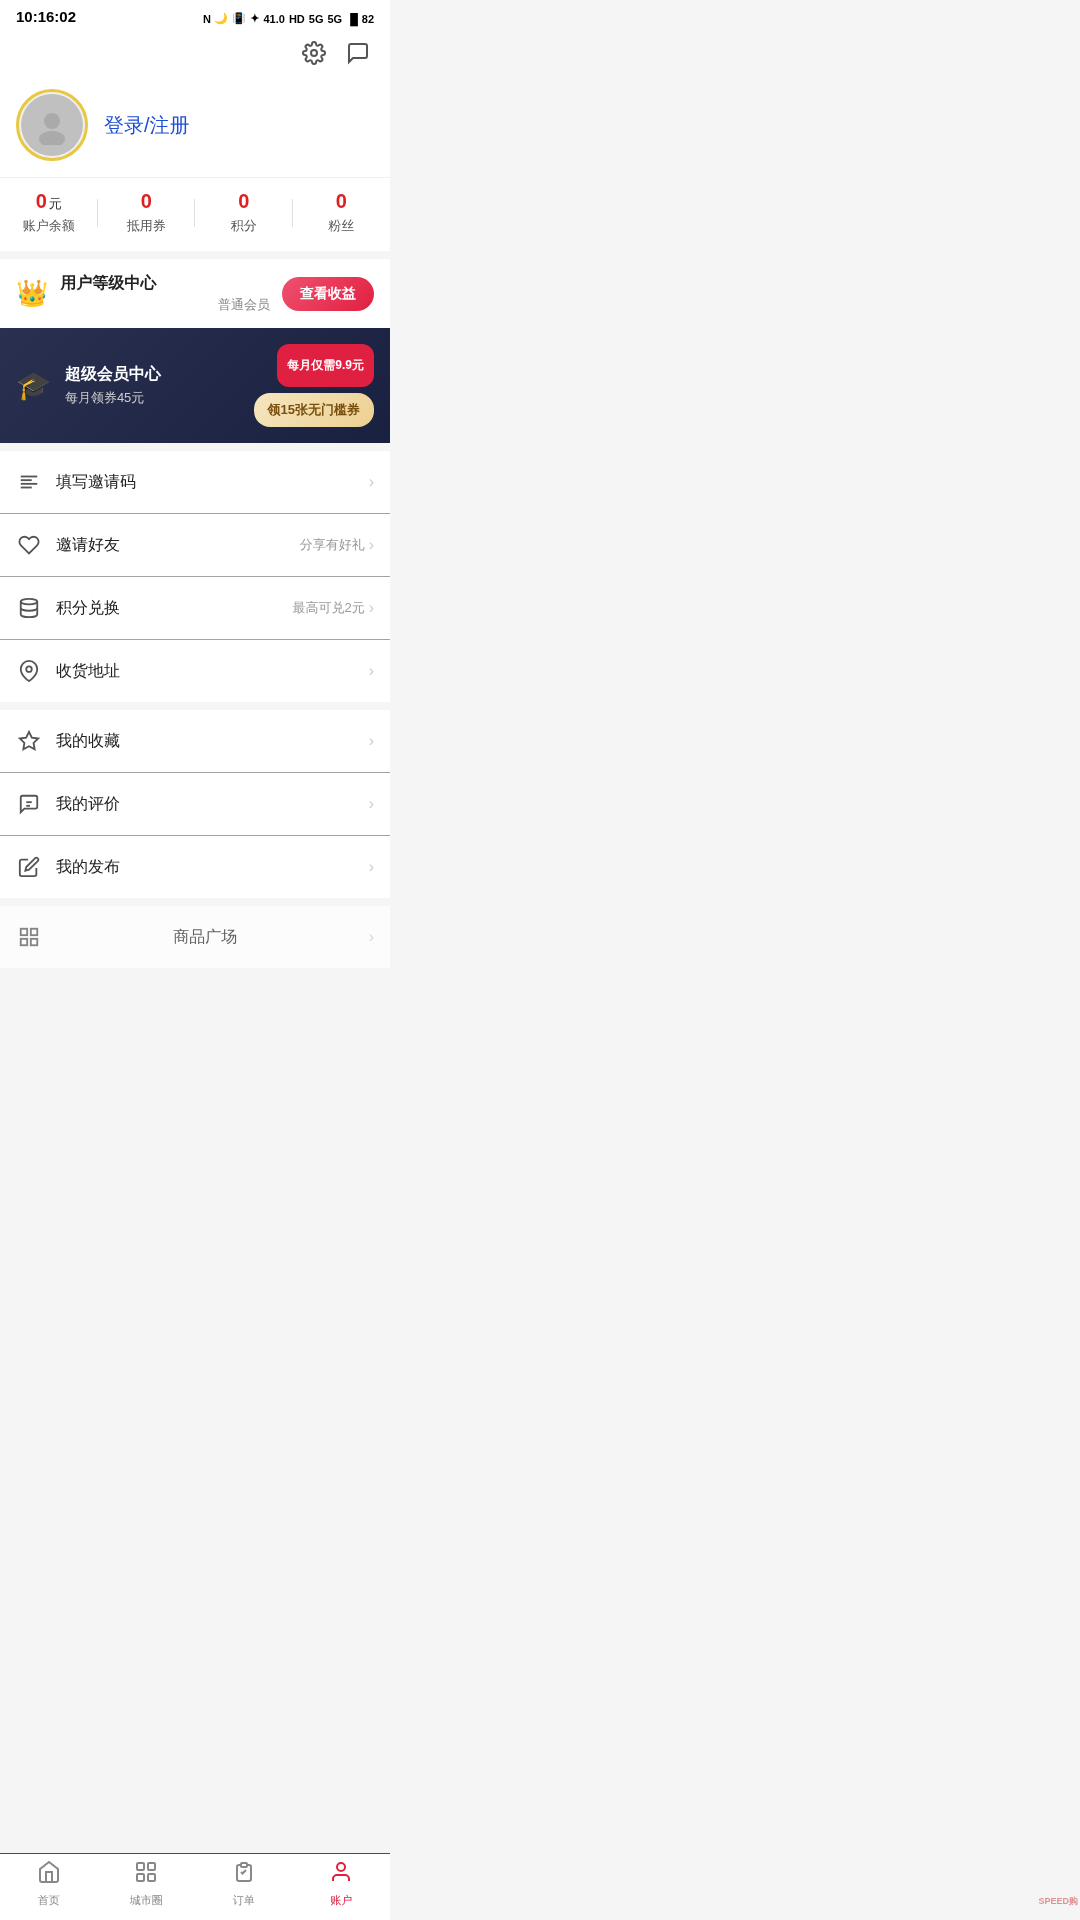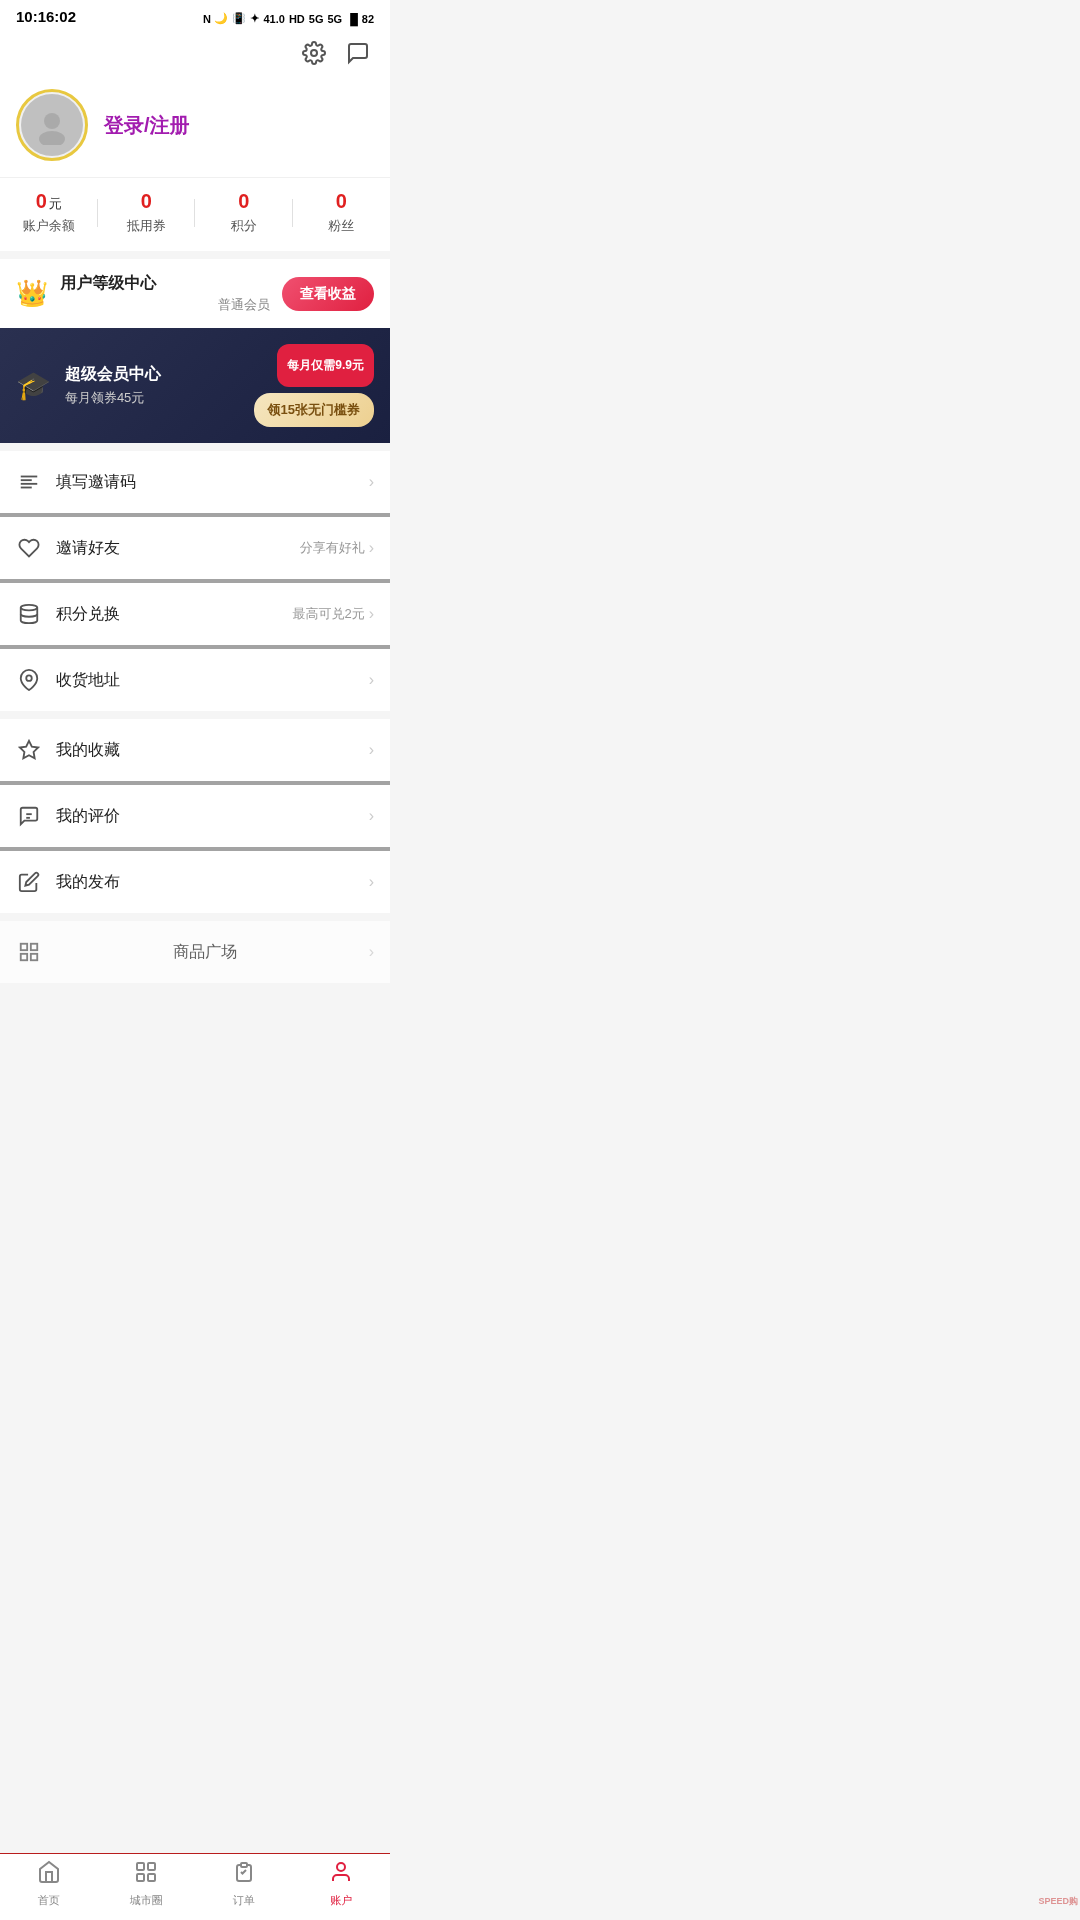--- a/index.html
+++ b/index.html
@@ -60,22 +60,22 @@
       overflow: hidden;
     }
     .avatar-inner {
       width: 62px; height: 62px;
       border-radius: 50%;
       background: #c0c0c0;
       display: flex; align-items: center; justify-content: center;
     }
     .login-text {
       font-size: 20px;
-      font-weight: 700;
-      color: #a21caf;
+      font-weight: 400;
+      color: #1d4ed8;
     }
 
     
     .stats-row {
       background: #fff;
       display: flex;
       align-items: center;
       padding: 12px 0 16px;
       border-top: 1px solid #f0f0f0;
     }
@@ -170,21 +170,21 @@
       cursor: pointer;
       white-space: nowrap;
     }
 
     
     .menu-list { background: #fff; }
     .menu-item {
       display: flex;
       align-items: center;
       padding: 18px 16px;
-      border-bottom: 4px solid #a3a3a3;
+      border-bottom: 1px solid #a3a3a3;
       gap: 14px;
       cursor: pointer;
       background: #fff;
     }
     .menu-item:last-child { border-bottom: none; }
     .menu-icon {
       width: 26px; height: 26px;
       display: flex; align-items: center; justify-content: center;
       font-size: 20px; color: #555; flex-shrink: 0;
     }

